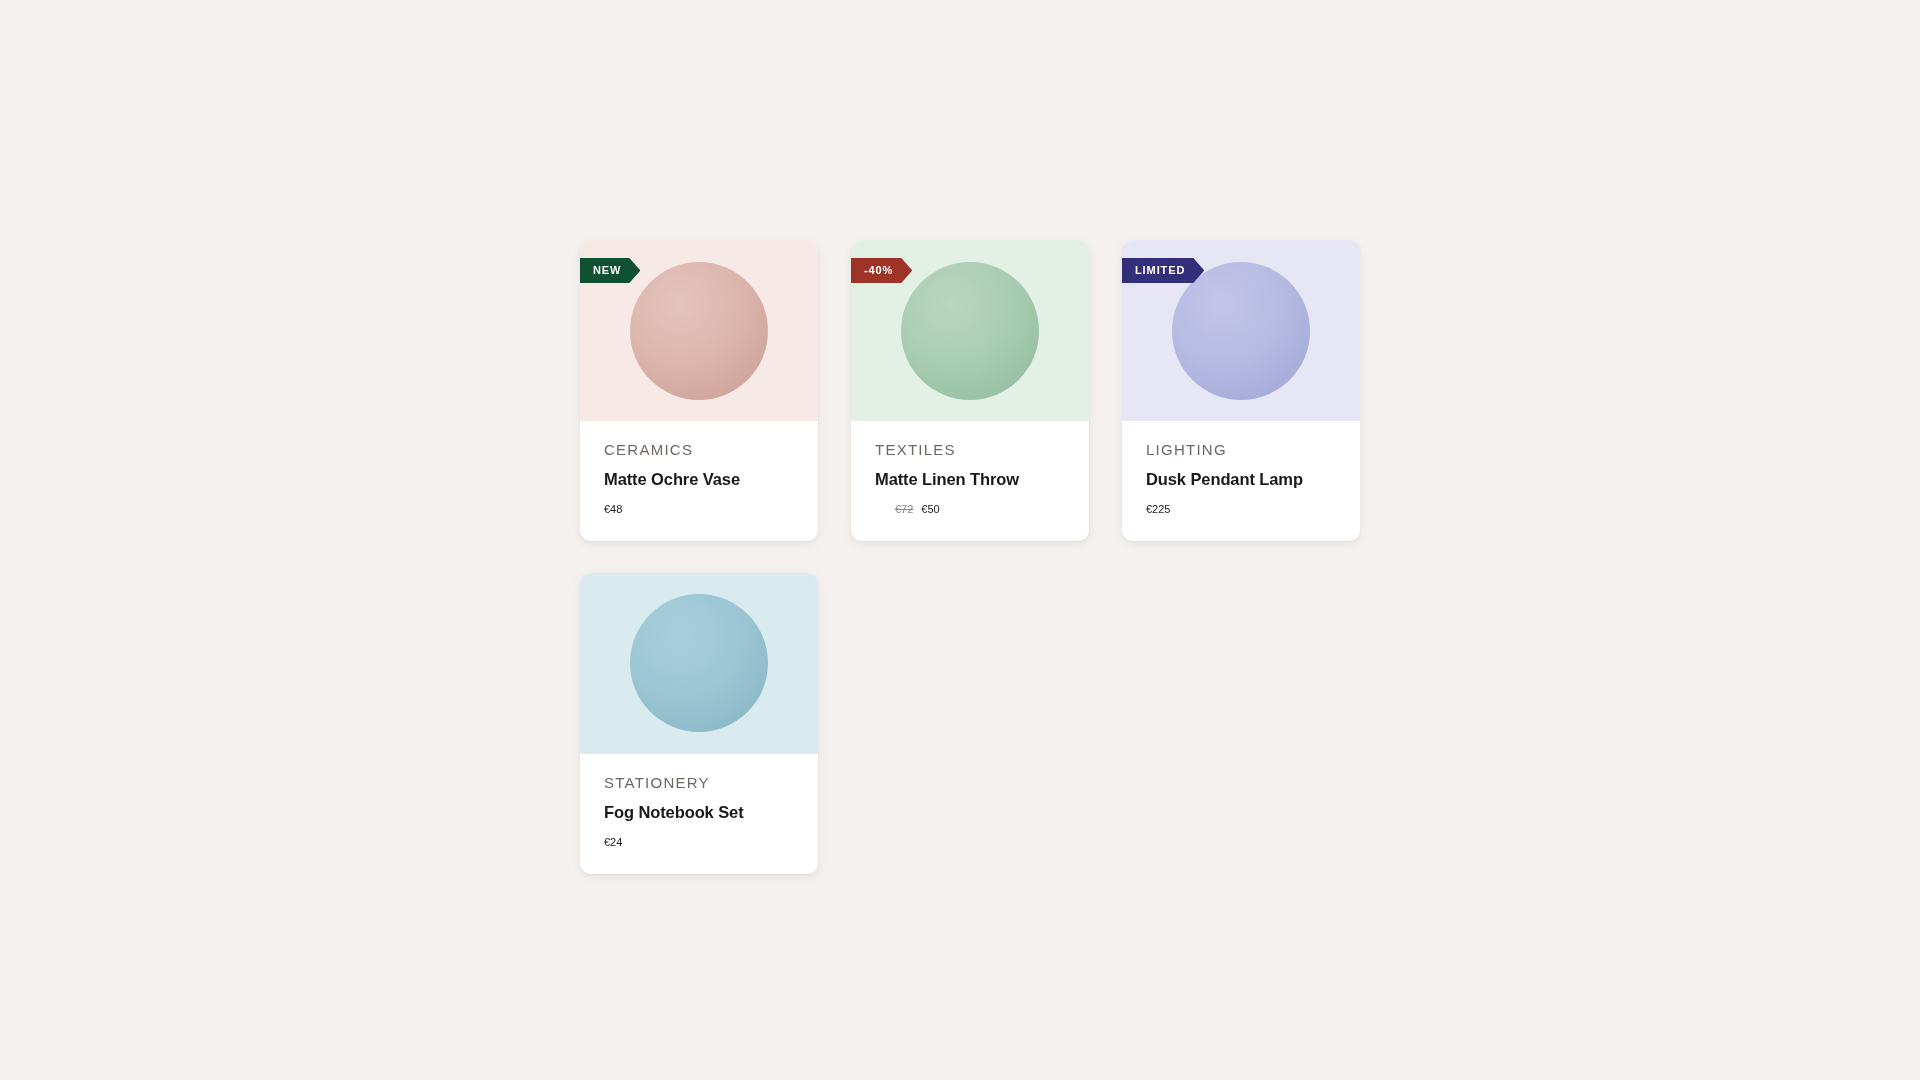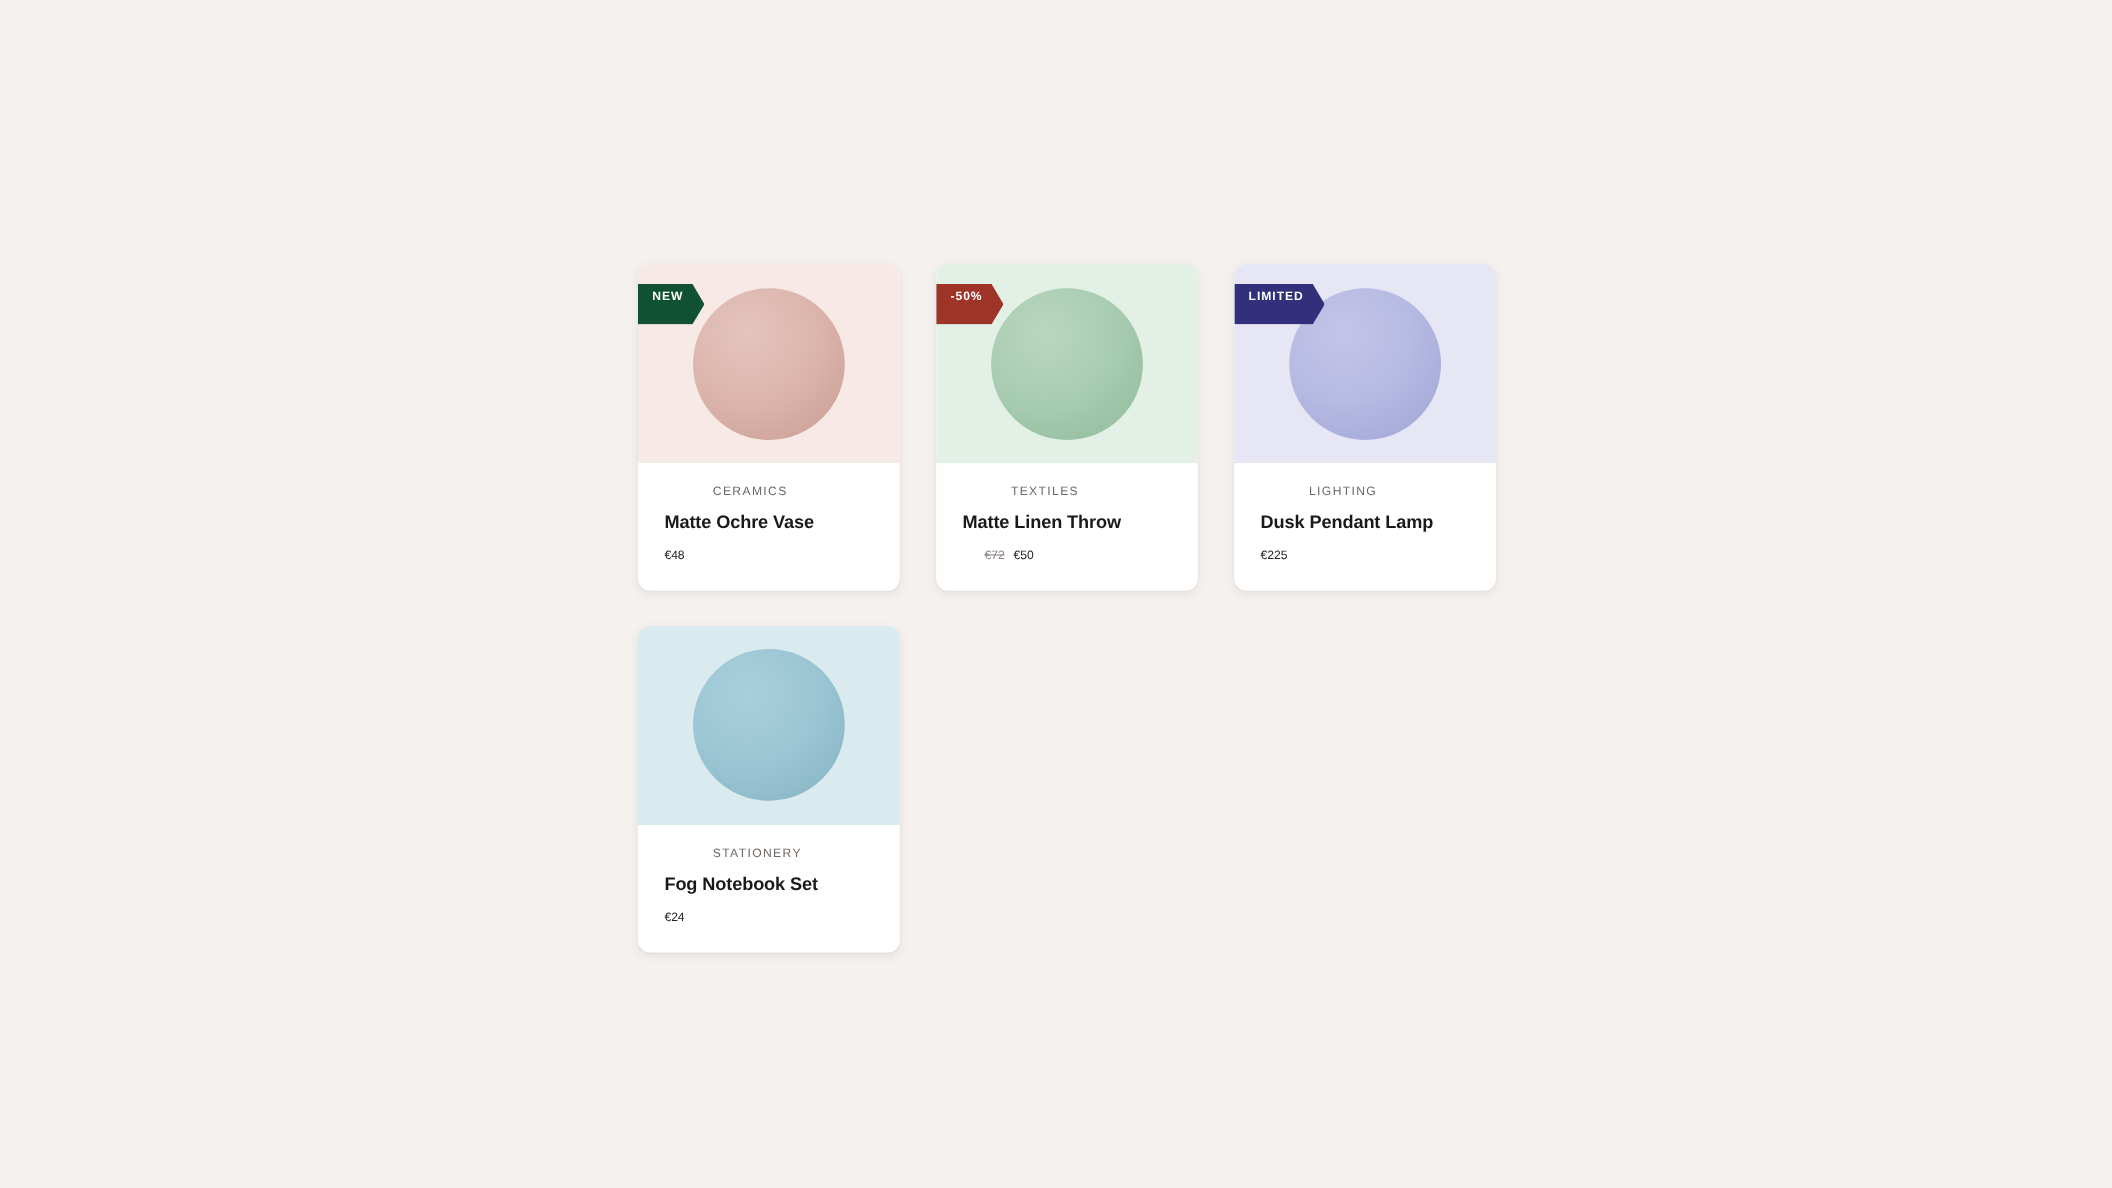--- a/index.html
+++ b/index.html
@@ -53,43 +53,42 @@
     border-radius: 50%;
   }
 
   .badge {
     position: absolute;
     left: 0;
     top: 18px;
     height: 25px;
     display: flex;
     align-items: center;
-    padding: 0 19px 12px 13px;
+    padding: 0 19px 0 13px;
     color: #ffffff;
     font-size: 11px;
     font-weight: bold;
     letter-spacing: 0.9px;
     line-height: 1;
     white-space: nowrap;
     -webkit-clip-path: polygon(0 0, calc(100% - 11px) 0, 100% 50%, calc(100% - 11px) 100%, 0 100%);
     clip-path: polygon(0 0, calc(100% - 11px) 0, 100% 50%, calc(100% - 11px) 100%, 0 100%);
   }
 
   .body {
     padding: 21px 24px 26px 24px;
   }
 
   .category {
-    font-size: 11px;
+    font-size: 15px;
     letter-spacing: 1.25px;
     text-transform: uppercase;
     color: #6d6763;
     line-height: 1;
     margin-bottom: 13px;
-    margin-left: 44px;
   }
 
   .title {
     font-size: 16.5px;
     font-weight: bold;
     color: #1b1917;
     line-height: 1.2;
     letter-spacing: -0.1px;
     margin-bottom: 14px;
   }
@@ -128,21 +127,21 @@
       <div class="price-row">
 
         <span class="price-current">€48</span>
       </div>
     </div>
   </div>
 
   <div class="card">
     <div class="media" style="background: rgb(227, 240, 230);">
       <div class="sphere" style="background: radial-gradient(circle at 36% 30%, rgb(185, 214, 191) 0%, rgb(169, 205, 178) 46%, rgb(143, 185, 154) 100%);"></div>
-      <div class="badge" style="background: rgb(158, 51, 40); color: rgb(255, 255, 255);">-50%</div>
+      <div class="badge" style="background: rgb(158, 51, 40); color: rgb(255, 255, 255);">-40%</div>
     </div>
     <div class="body">
       <div class="category">TEXTILES</div>
       <div class="title">Matte Linen Throw</div>
       <div class="price-row">
         <span class="price-old">€72</span>
         <span class="price-current">€50</span>
       </div>
     </div>
   </div>

